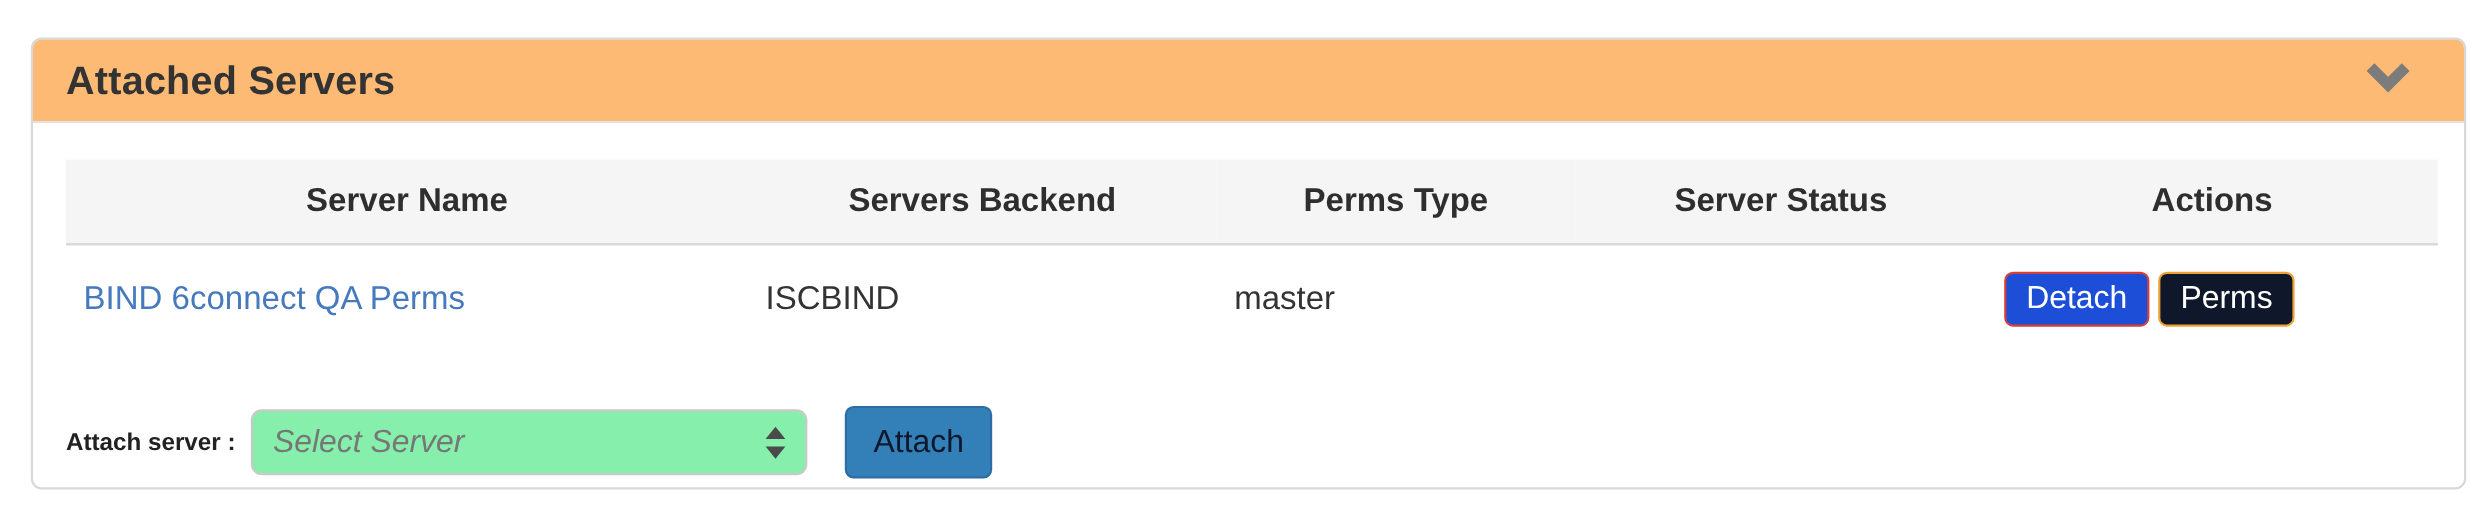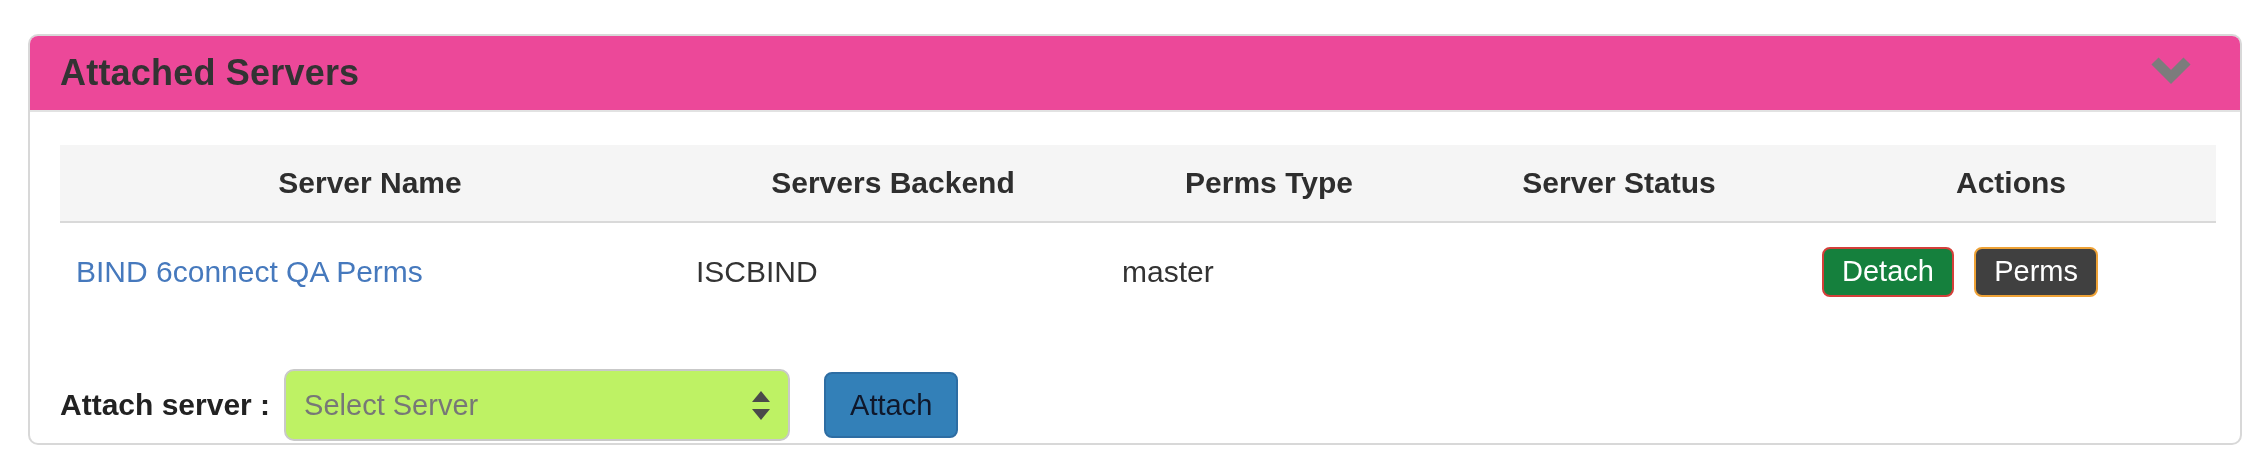--- a/index.html
+++ b/index.html
@@ -13,21 +13,21 @@
   .panel {
     position: absolute;
     left: 28px; top: 34px;
     width: 2214px; height: 411px;
     background: #ffffff;
     border: 2px solid #d8d8d8;
     border-radius: 10px;
   }
   .panel-heading {
     height: 76px;
-    background: #ec4899;
+    background: #fdba74;
     border-bottom: 2px solid #e2e2e2;
     border-radius: 8px 8px 0 0;
     display: flex;
     align-items: center;
     justify-content: space-between;
     padding: 0 48px 0 30px;
   }
   .panel-title {
     font-size: 36px;
     font-weight: bold;
@@ -67,45 +67,46 @@
     display: inline-block;
     font-size: 29px;
     line-height: 1;
     color: #ffffff;
     padding: 8px 18px 9px 18px;
     border-radius: 8px;
     border: 2px solid transparent;
     cursor: pointer;
     white-space: nowrap;
   }
-  .btn-detach { background: #15803d; border-color: #d43f3a; margin-right: 12px; }
-  .btn-perms  { background: #404040; border-color: #eea236; }
+  .btn-detach { background: #1d4ed8; border-color: #d43f3a; }
+  .btn-perms  { background: #0f172a; border-color: #eea236; }
 
   .attach-row {
     display: flex;
     align-items: center;
     margin-top: 42px;
   }
   .attach-label {
-    font-size: 30px;
+    font-size: 22px;
     font-weight: bold;
     color: #222222;
   }
   .select-box {
     width: 506px;
-    height: 72px;
+    height: 60px;
     margin-left: 14px;
     border: 2px solid #c9c9c9;
     border-radius: 10px;
-    background: #bef264;
+    background: #86efac;
     display: flex;
     align-items: center;
     justify-content: space-between;
     padding: 0 18px 0 18px;
     cursor: pointer;
+    font-style: italic;
   }
   .select-text { font-size: 29px; color: #777777; }
   .select-arrows { display: flex; flex-direction: column; align-items: center; gap: 7px; }
   .arrow-up {
     width: 0; height: 0;
     border-left: 9px solid transparent;
     border-right: 9px solid transparent;
     border-bottom: 11px solid #4a4a4a;
   }
   .arrow-down {

